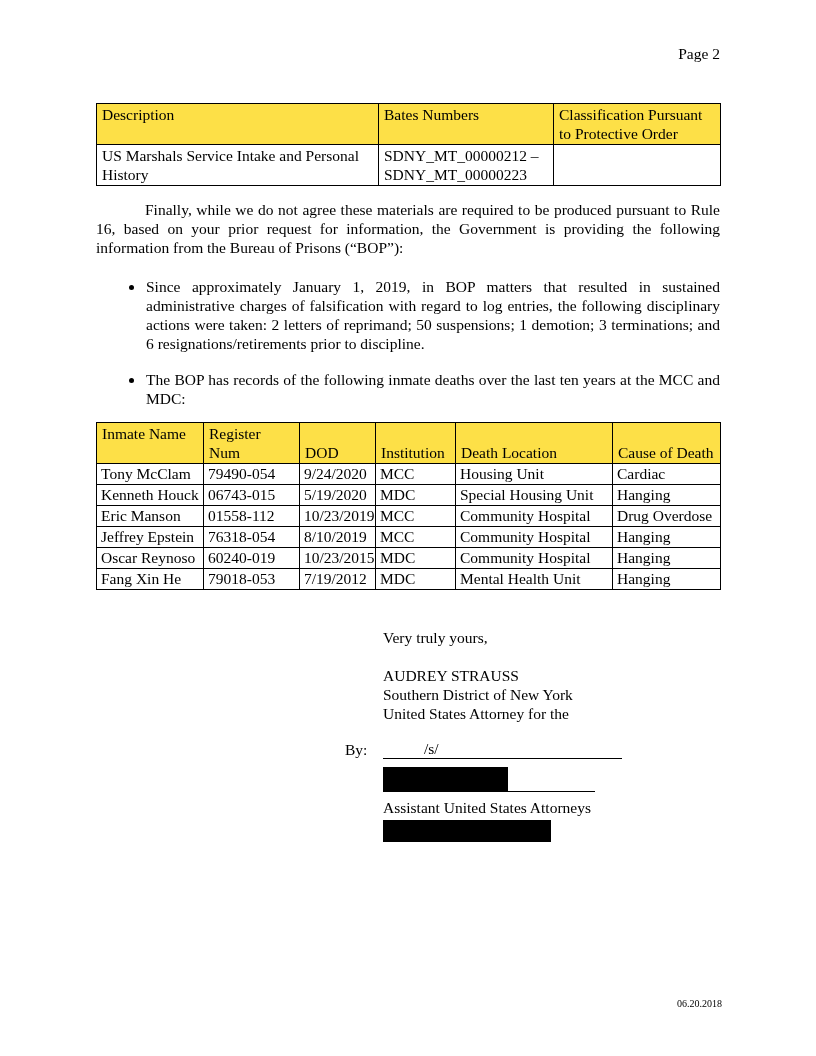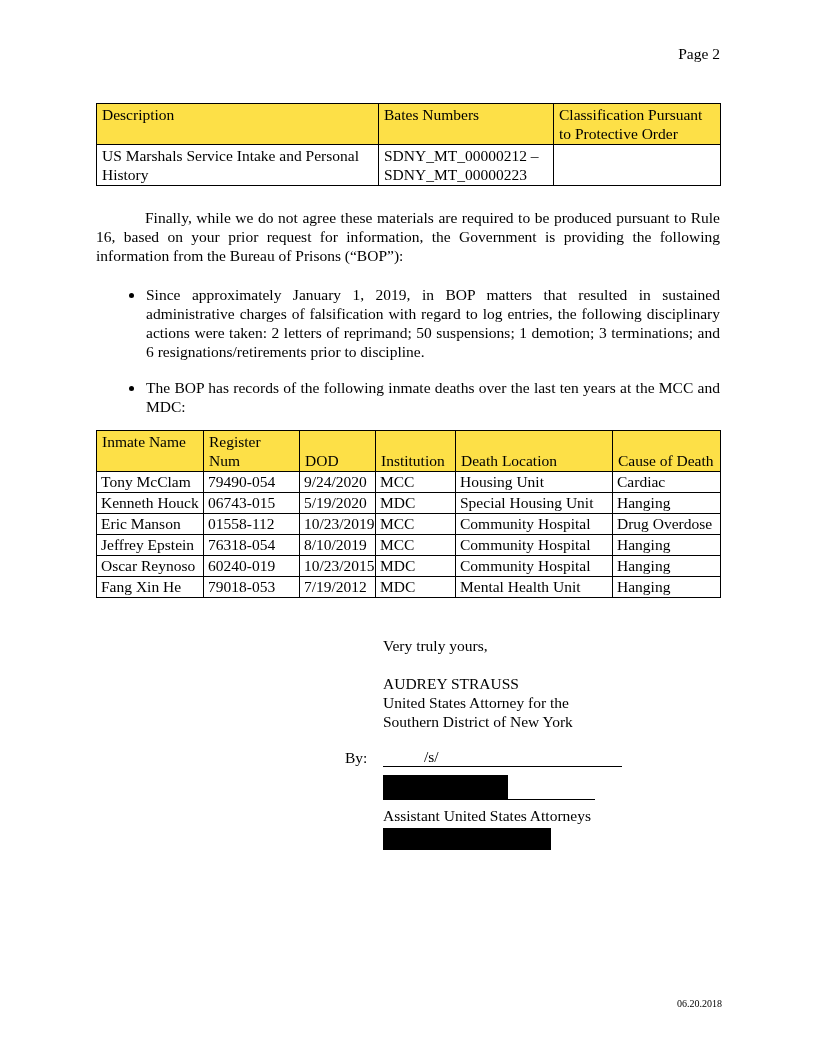--- a/index.html
+++ b/index.html
@@ -27,21 +27,21 @@
   thead th { background: #fde047; }
 
   .bates-table { margin-top: 40px; }
 
   .deaths-table { margin-top: 13px; }
   .deaths-table thead th { vertical-align: bottom; height: 26px; }
   .deaths-table thead th:first-child { vertical-align: top; }
   .deaths-table td { line-height: 18px; padding: 1px 4px; }
 
   .intro-paragraph {
-    margin-top: 22px;
+    margin-top: 14px;
     text-align: justify;
     text-indent: 49px;
   }
 
   .bullet-list {
     margin-top: 20px;
     padding-left: 49px;
     list-style: disc outside;
   }
   .bullet-list li {
@@ -187,22 +187,22 @@
           <td>Hanging</td>
         </tr>
       </tbody>
   </table>
 
 
   <div class="sig-block">
     <div>Very truly yours,</div>
     <div class="sig-name-block">
       <div>AUDREY STRAUSS</div>
+      <div>Southern District of New York</div>
       <div>United States Attorney for the</div>
-      <div>Southern District of New York</div>
     </div>
   </div>
 
   <div class="by-line">
     <span class="by-label">By:</span>
     <span class="sig-line"><span>/s/</span></span>
   </div>
 
   <div class="redaction-line-1">
     <div class="redaction-bar-1"></div>

